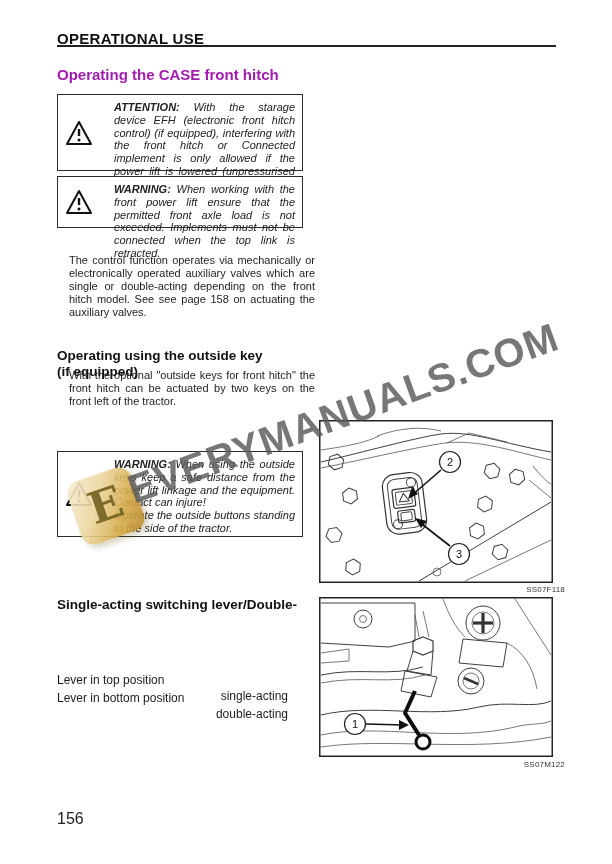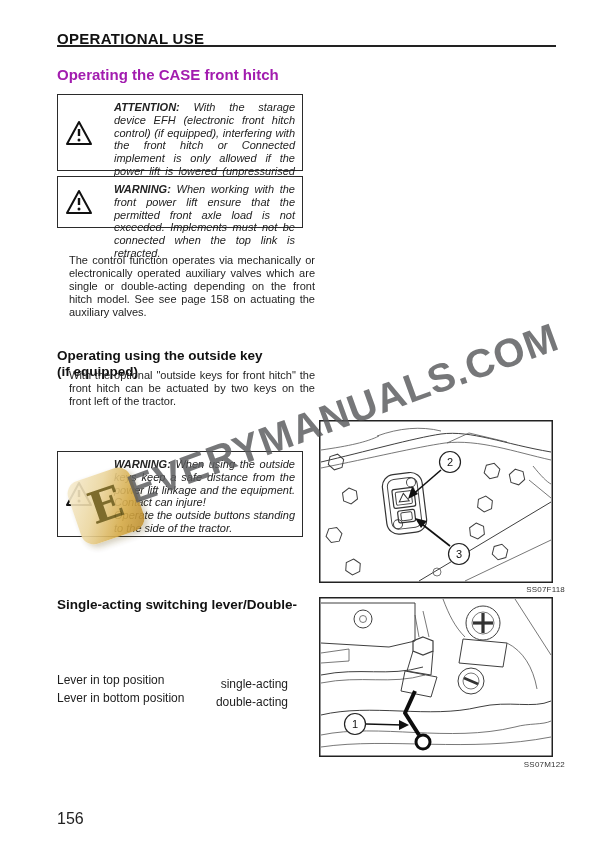--- a/index.html
+++ b/index.html
@@ -21,21 +21,21 @@
   .wbox{
     left:57px;width:246px;box-sizing:border-box;
     border:1.5px solid #2b2b2b;background:#fff;
     padding:6px 7px 6px 56px;
   }
   .wbox .tri{position:absolute;left:7px;top:50%;transform:translateY(-50%);}
   .wtext{font-size:11px;line-height:12.8px;text-align:justify;font-style:italic;color:#222;}
   .wtext b{font-weight:bold;}
   
   .lev-row{left:57px;width:231px;font-size:12px;line-height:13px;}
-  .lev-val{position:absolute;right:0;top:4px;}
+  .lev-val{position:absolute;right:0;top:16px;}
   
   .fig{left:319px;width:234px;}
   .figcode{left:319px;width:246px;text-align:right;font-size:8px;color:#333;letter-spacing:.2px;}
   
   .pagenum{left:57px;top:810px;font-size:16px;color:#222;}
   
   .wm-text{
     left:122px;top:470px;z-index:40;
     font-size:40px;font-weight:bold;letter-spacing:1px;
     color:#595a5c;opacity:.82;white-space:nowrap;

